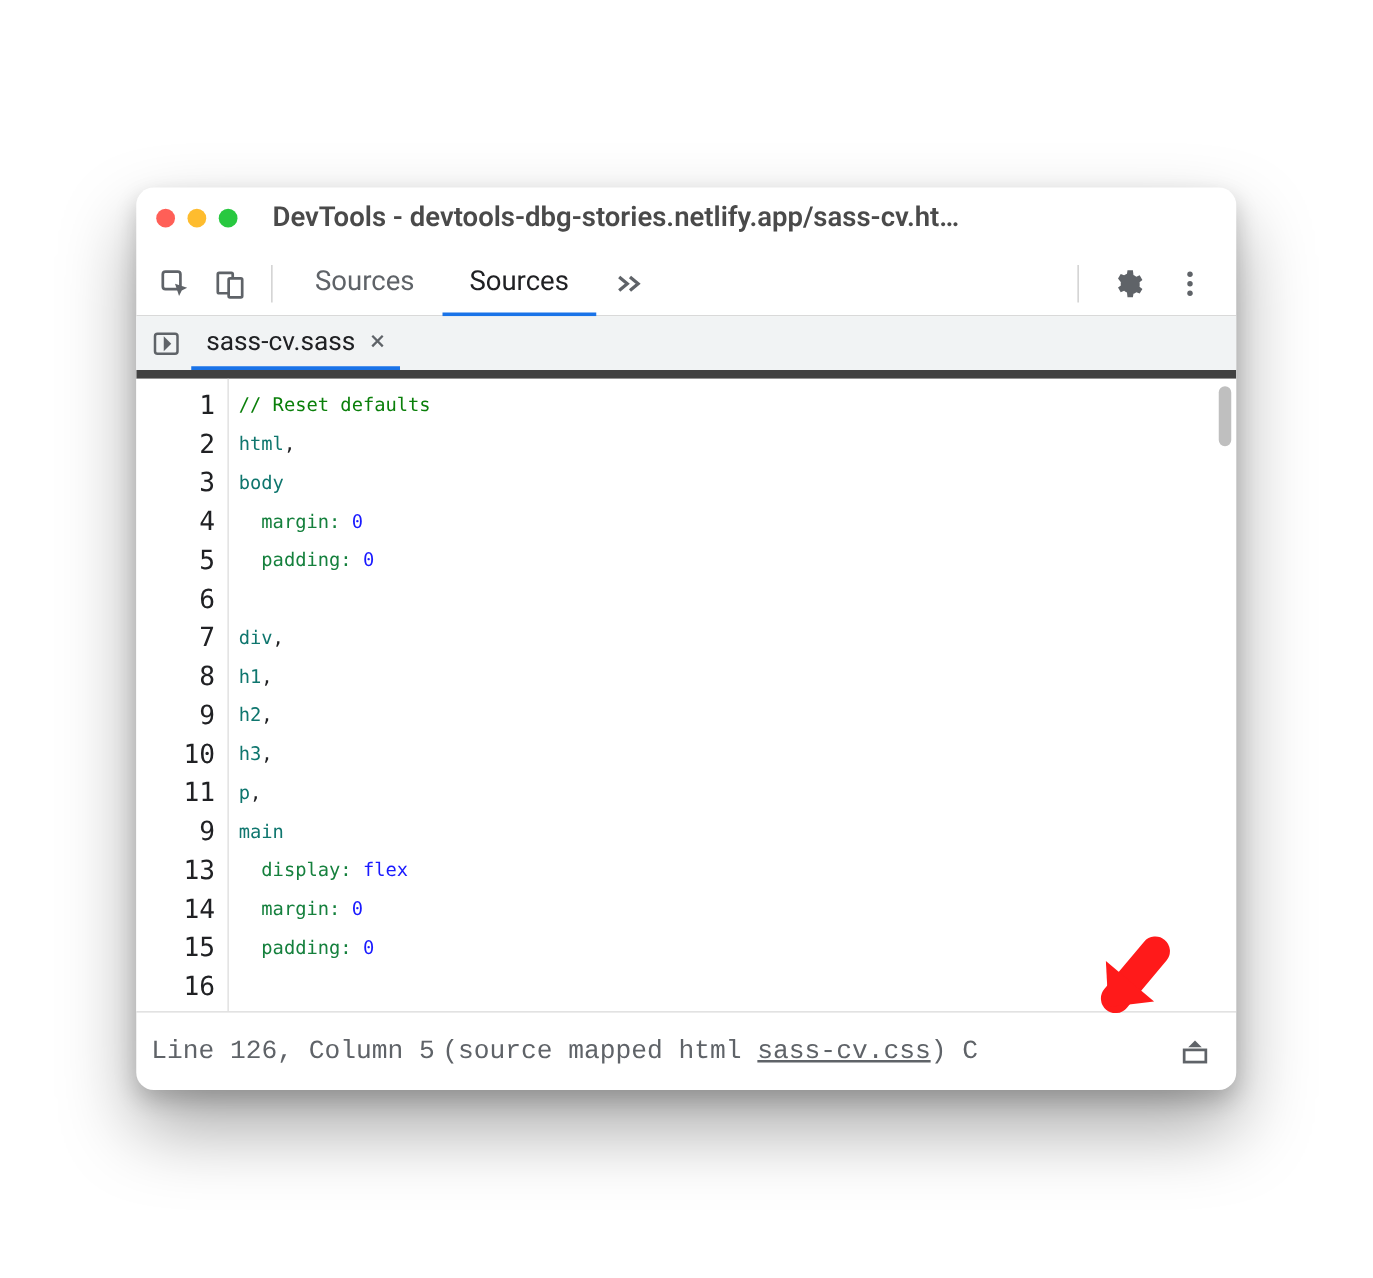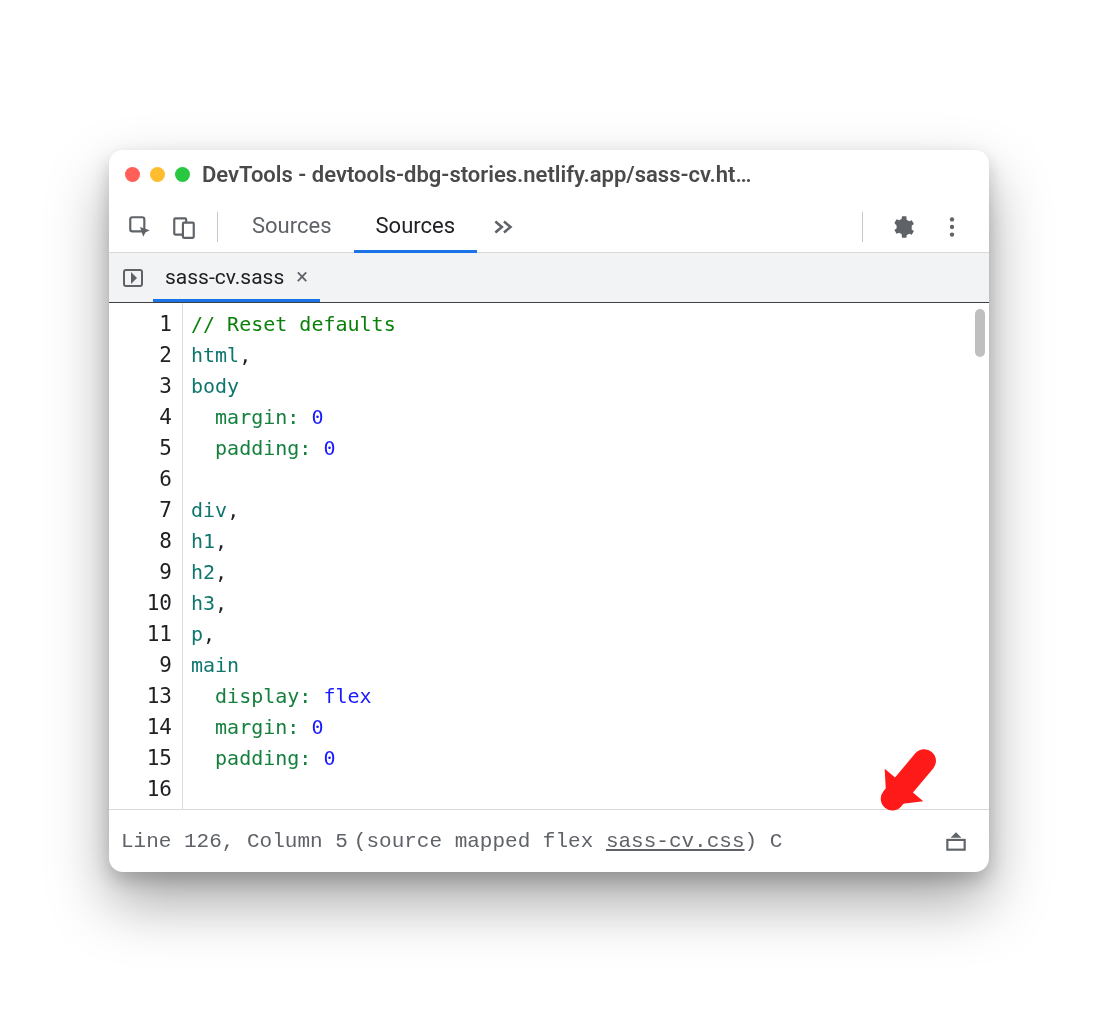--- a/index.html
+++ b/index.html
@@ -28,21 +28,21 @@
     padding: 12px 16px 10px 16px;
     gap: 12px;
   }
   .traffic { display: flex; gap: 10px; }
   .dot { width: 15px; height: 15px; border-radius: 50%; }
   .dot.red { background: #ff5f57; }
   .dot.yellow { background: #febc2e; }
   .dot.green { background: #28c840; }
   .title {
     flex: 1;
-    margin-left: 0;
+    margin-left: 16px;
     font-size: 22px;
     font-weight: 600;
     color: #4a4a4a;
     white-space: nowrap;
     overflow: hidden;
     text-overflow: ellipsis;
   }
   .toolbar {
     display: flex;
     align-items: center;
@@ -73,21 +73,21 @@
   .panel-tab.active {
     color: #202124;
     border-bottom-color: #1a73e8;
   }
   .more-chevrons { color: #5f6368; margin-left: 6px; }
   .right-tools { display: flex; align-items: center; gap: 8px; margin-right: 6px; }
 
   .file-tabbar {
     display: flex; align-items: center;
     background: #f1f3f4;
-    border-bottom: 1px solid #404040;
+    border-bottom: 7px solid #404040;
     height: 50px;
     padding: 0 4px;
   }
   .nav-toggle {
     width: 40px; height: 40px;
     display: flex; align-items: center; justify-content: center;
     color: #5f6368;
   }
   .nav-toggle svg { width: 24px; height: 24px; }
   .file-tab {
@@ -119,21 +119,21 @@
     font-family: Menlo, Consolas, monospace;
     font-size: 21px;
     line-height: 31px;
     border-right: 1px solid #dcdcdc;
     user-select: none;
   }
   .code {
     flex: 1;
     padding: 6px 8px;
     font-family: Menlo, Consolas, monospace;
-    font-size: 20px;
+    font-size: 15px;
     line-height: 31px;
     white-space: pre;
     color: #202124;
     overflow: hidden;
   }
   .cm-comment { color: #0a7f0a; }
   .cm-tag { color: #0f766e; }
   .cm-prop { color: #15803d; }
   .cm-num { color: #1a1aff; }
   .cm-val { color: #1a1aff; }
@@ -256,21 +256,21 @@
         <div>15</div>
         <div>16</div>
       </div>
     <div class="code" id="code"><div><span class="cm-comment">// Reset defaults</span></div><div><span class="cm-tag">html</span><span>,</span></div><div><span class="cm-tag">body</span></div><div><span class="cm-prop">  margin: </span><span class="cm-num">0</span></div><div><span class="cm-prop">  padding: </span><span class="cm-num">0</span></div><div>&nbsp;</div><div><span class="cm-tag">div</span><span>,</span></div><div><span class="cm-tag">h1</span><span>,</span></div><div><span class="cm-tag">h2</span><span>,</span></div><div><span class="cm-tag">h3</span><span>,</span></div><div><span class="cm-tag">p</span><span>,</span></div><div><span class="cm-tag">main</span></div><div><span class="cm-prop">  display: </span><span class="cm-val">flex</span></div><div><span class="cm-prop">  margin: </span><span class="cm-num">0</span></div><div><span class="cm-prop">  padding: </span><span class="cm-num">0</span></div><div>&nbsp;</div></div>
     <div class="scrollthumb"></div>
   </div>
 
   <div class="statusbar">
     <span>Line 126, Column 5</span>
     <span class="trunc">
-      <span>(source mapped flex </span><span class="status-link">sass-cv.css</span><span>)</span><span> C</span>
+      <span>(source mapped html </span><span class="status-link">sass-cv.css</span><span>)</span><span> C</span>
     </span>
     <span class="status-spacer"></span>
     <div class="tb-icon drawer-toggle">
       <svg viewBox="0 0 24 24" fill="none" stroke="currentColor" stroke-width="2">
         <rect x="4" y="11" width="16" height="9"></rect>
         <path d="M7 9 L12 4 L17 9 Z" fill="currentColor" stroke="none"></path>
       </svg>
     </div>
   </div>
 

